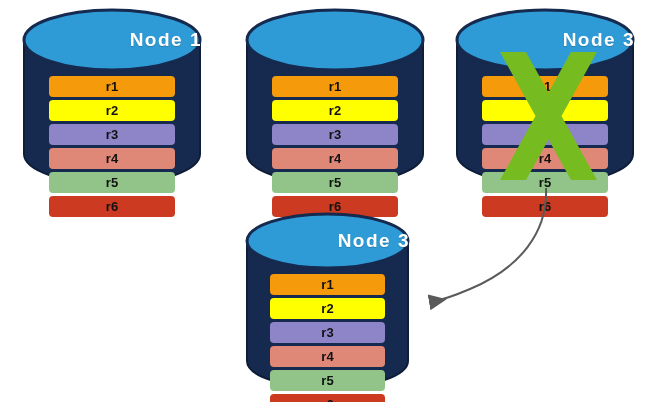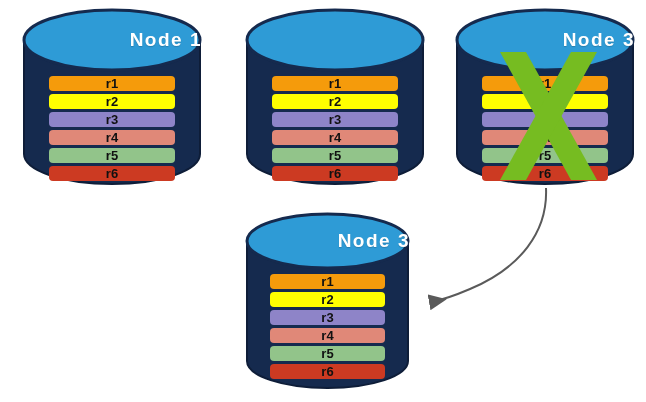--- a/index.html
+++ b/index.html
@@ -42,21 +42,21 @@
     pointer-events: none;
   }
   .rows {
     position: absolute;
     left: 0;
     width: 100%;
     display: flex;
     flex-direction: column;
   }
   .row-bar {
-    height: 15px;
+    height: 21px;
     margin: 0 auto 3px auto;
     border-radius: 4px;
     box-sizing: border-box;
     display: flex;
     align-items: center;
     justify-content: center;
     color: #111111;
     font-weight: bold;
     font-size: 13px;
     font-family: "Liberation Sans", sans-serif;

